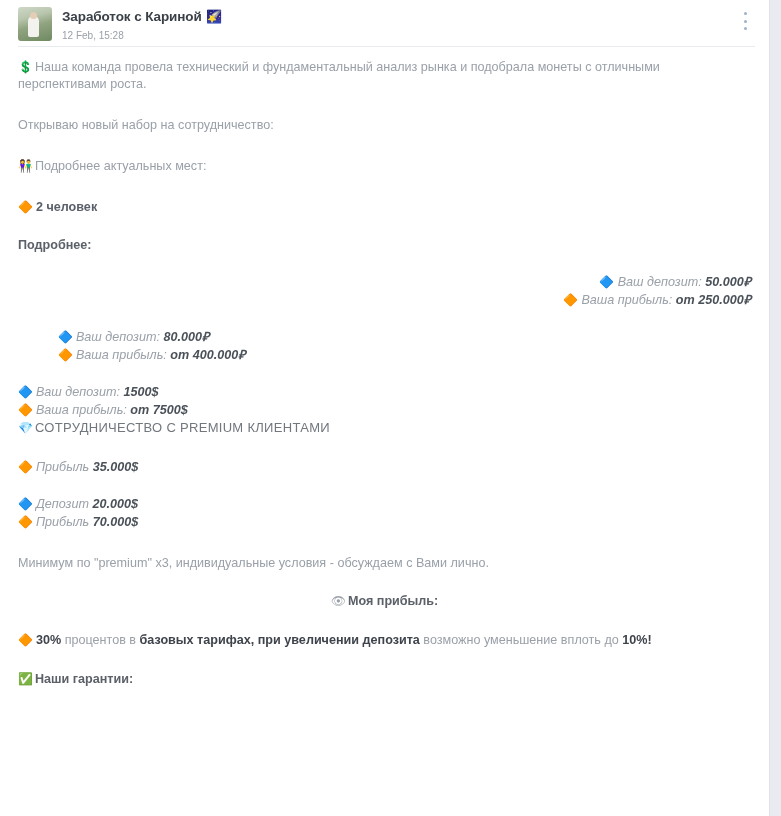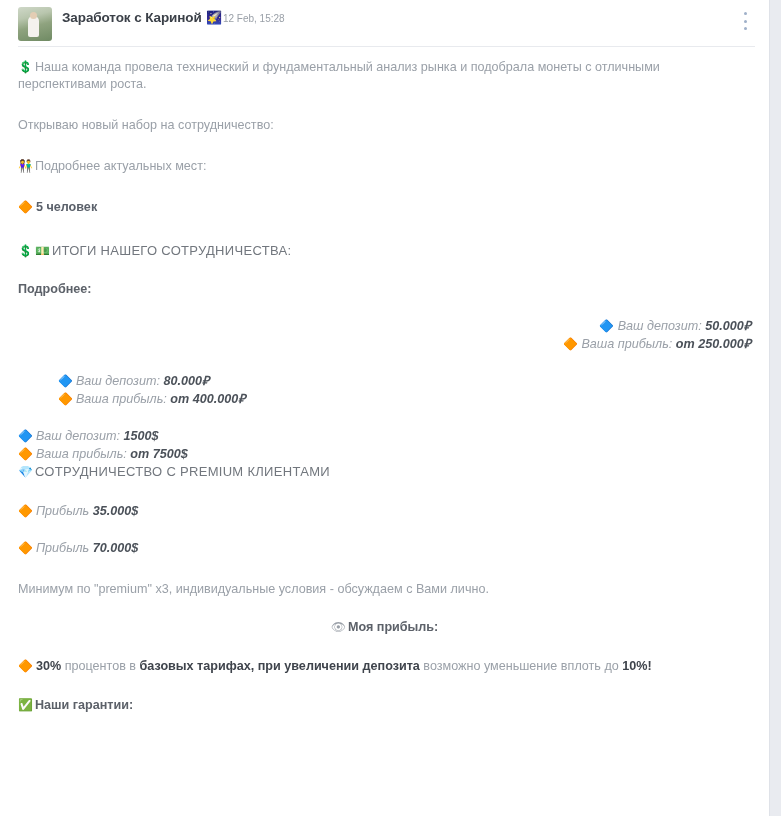--- a/index.html
+++ b/index.html
@@ -69,21 +69,21 @@
     position: absolute;
     left: 12px;
     top: 5px;
     width: 7px;
     height: 7px;
     border-radius: 50%;
     background: #e3cdb4;
   }
   .title-block {
     display: flex;
-    flex-direction: row;
+    flex-direction: column;
     justify-content: flex-start;
     padding-top: 1px;
   }
   .channel-name {
     font-size: 13.5px;
     font-weight: bold;
     color: #3b4048;
     line-height: 17px;
     letter-spacing: -0.1px;
   }
@@ -212,26 +212,23 @@
 
       <div class="line gap-lg">
         <span>Открываю новый набор на сотрудничество:</span>
       </div>
 
       <div class="line gap-lg">
         <span class="emoji">👫</span><span>Подробнее актуальных мест:</span>
       </div>
 
       <div class="line gap-lg">
-        <span class="emoji emoji-d">🔶</span><span class="strong">5 человек</span>
-      </div>
-
-      <div class="line gap-lg" style="margin-top:26px;">
-        <span class="emoji">💲</span><span class="emoji">💵</span><span class="caps-head">ИТОГИ НАШЕГО СОТРУДНИЧЕСТВА:</span>
-      </div>
+        <span class="emoji emoji-d">🔶</span><span class="strong">2 человек</span>
+      </div>
+
 
 
       <div class="line gap-lg" style="margin-top:21px;">
         <span class="section-label">Подробнее:</span>
       </div>
 
       <div style="margin-top:20px;text-align:right;">
         <div class="line">
           <span class="emoji emoji-d">🔷</span><span class="italic-label">Ваш депозит: </span><span class="italic-value">50.000₽</span>
         </div>
@@ -262,20 +259,23 @@
         <span class="emoji">💎</span><span class="caps-head">СОТРУДНИЧЕСТВО С PREMIUM КЛИЕНТАМИ</span>
       </div>
 
       <div style="margin-top:22px;">
         <div class="line tight">
           <span class="emoji emoji-d">🔶</span><span class="italic-label">Прибыль </span><span class="italic-value">35.000$</span>
         </div>
       </div>
 
       <div style="margin-top:20px;">
+        <div class="line">
+          <span class="emoji emoji-d">🔷</span><span class="italic-label">Депозит </span><span class="italic-value">20.000$</span>
+        </div>
         <div class="line tight">
           <span class="emoji emoji-d">🔶</span><span class="italic-label">Прибыль </span><span class="italic-value">70.000$</span>
         </div>
       </div>
 
       <div class="line" style="margin-top:24px;">
         <span>Минимум по "premium" x3, индивидуальные условия - обсуждаем с Вами лично.</span>
       </div>
 
       <div class="line" style="margin-top:21px;text-align:center;">

